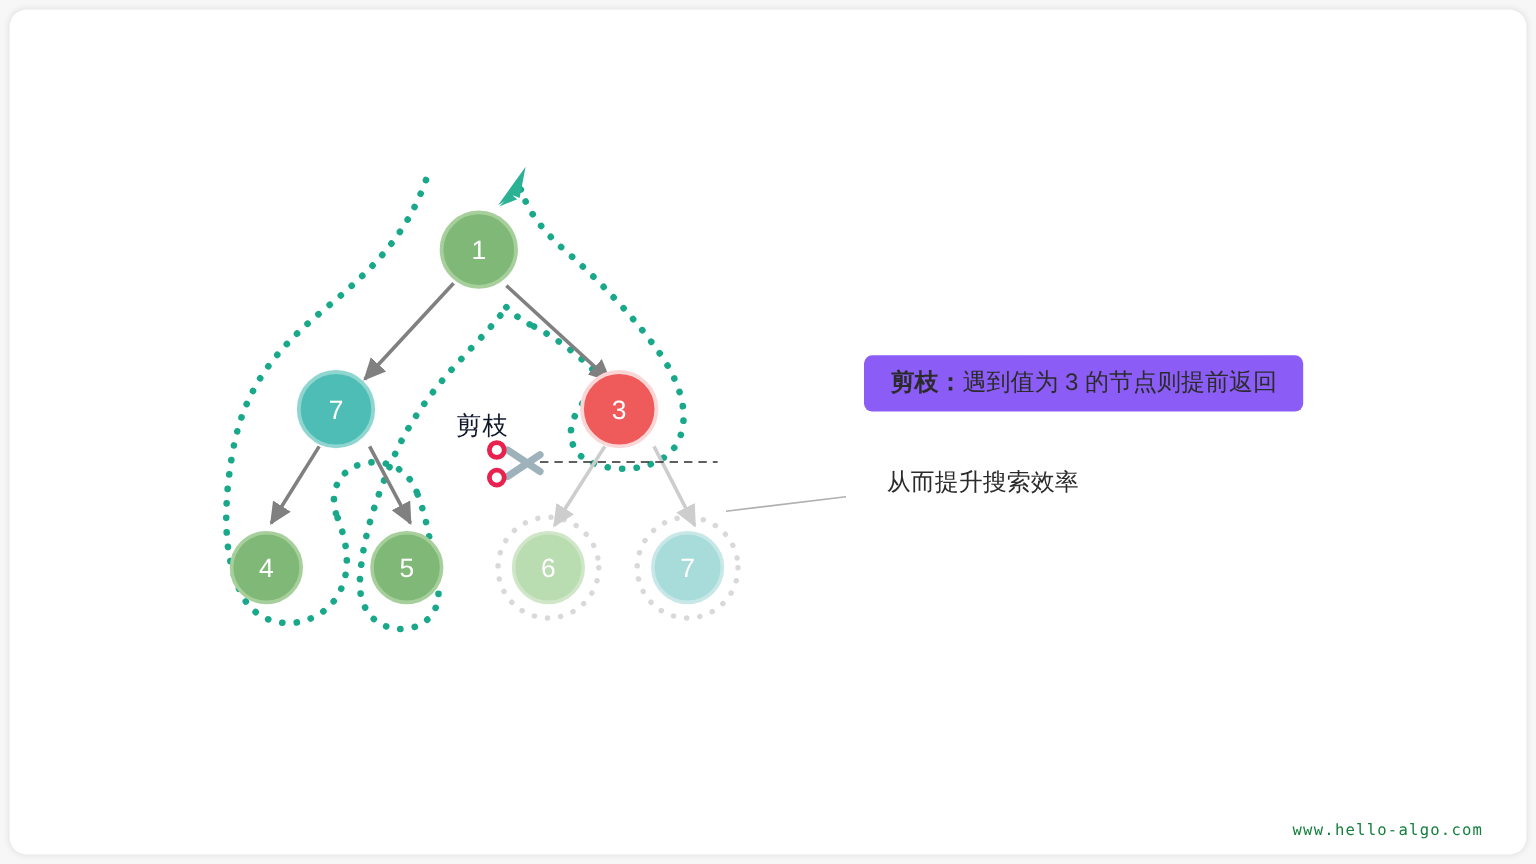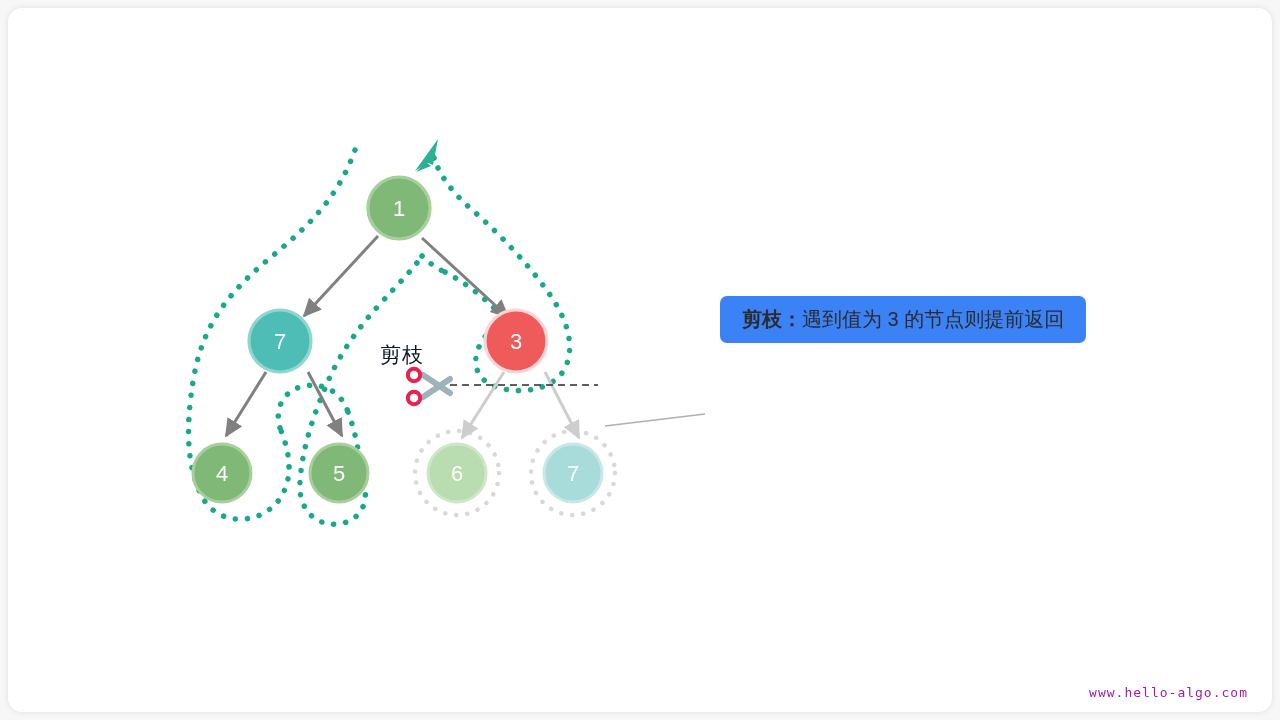--- a/index.html
+++ b/index.html
@@ -44,46 +44,46 @@
     font-size: 21px;
     color: #0f172a;
     letter-spacing: 1px;
     white-space: nowrap;
   }
   #callout-box {
     position: absolute;
     left: 712px;
     top: 288px;
     padding: 11px 22px 12px 22px;
-    background: #3b82f6;
+    background: #8b5cf6;
     border-radius: 7px;
     white-space: nowrap;
     font-size: 20px;
     color: #2b2b2b;
     line-height: 1.2;
   }
   #callout-box .lead {
     font-weight: bold;
   }
   #note-text {
     position: absolute;
     left: 731px;
     top: 378px;
     font-size: 20px;
     color: #2b2b2b;
     line-height: 1.6;
     white-space: nowrap;
   }
   #watermark {
     position: absolute;
-    right: 24px;
+    right: 36px;
     bottom: 12px;
     font-family: "DejaVu Sans Mono", "Liberation Mono", monospace;
     font-size: 13px;
-    color: #a21caf;
+    color: #15803d;
     letter-spacing: 1px;
     text-align: right;
   }
   .node-text {
     font-family: "Liberation Sans", sans-serif;
     font-size: 22px;
     fill: #ffffff;
   }
 </style>
 </head>
@@ -204,18 +204,19 @@
       <line x1="597" y1="418" x2="697" y2="406" stroke="#b0b0b0" stroke-width="1.3"></line>
     </svg>
 
     <div class="prune-label">剪枝</div>
 
     <div id="callout-box">
       <span class="lead">剪枝：</span><span>遇到值为  3  的节点则提前返回</span>
     </div>
 
     <div id="note-text">
+      <div>从而提升搜索效率</div>
     </div>
 
     <div id="watermark">www.hello-algo.com</div>
 
   </div>
 </div>
 
 </body></html>

